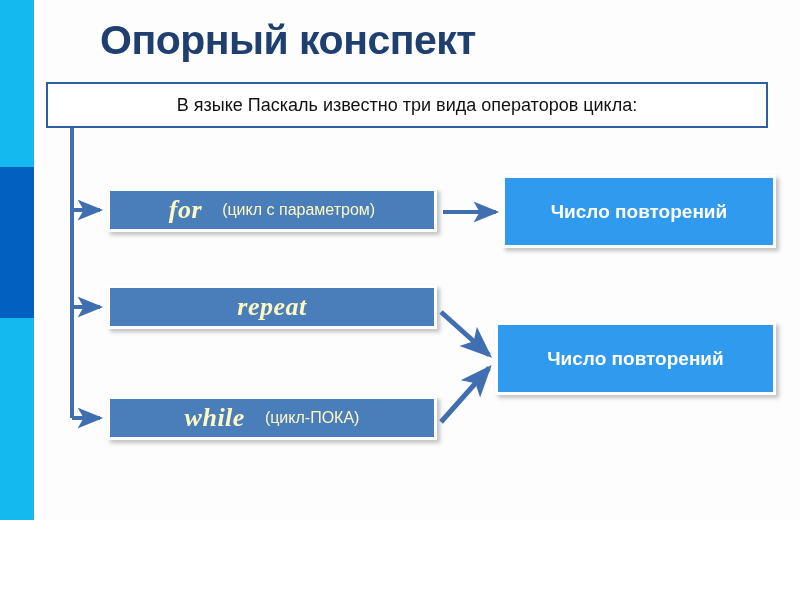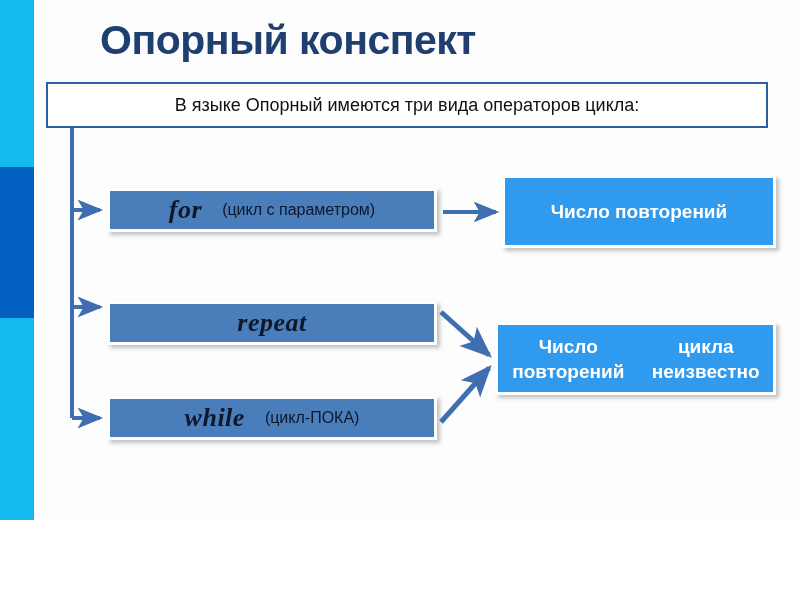--- a/index.html
+++ b/index.html
@@ -88,53 +88,53 @@
     left: 107px;
     width: 330px;
     height: 44px;
     box-sizing: border-box;
     background: #4a7ebb;
     border: 3px solid #ffffff;
     box-shadow: 3px 3px 4px rgba(120,120,120,0.45);
     display: flex;
     align-items: center;
     justify-content: center;
-    color: #0f172a;
+    color: #fef9c3;
     white-space: nowrap;
     gap: 13px;
   }
   .loop-box .kw {
     font-family: "Liberation Serif", serif;
     font-style: italic;
     font-weight: bold;
     font-size: 26px;
     letter-spacing: 0.5px;
   }
   .loop-box .desc {
     font-family: "Liberation Sans", sans-serif;
     font-size: 16px;
     font-style: normal;
     margin-left: 7px;
   }
   .loop-box .desc.ital-paren {
     font-style: normal;
   }
   #loop-for   { top: 188px; }
-  #loop-repeat{ top: 285px; margin-top: 16px; }
+  #loop-repeat{ top: 285px; }
   #loop-while { top: 396px; }
 
   
   .result-box {
     position: absolute;
     box-sizing: border-box;
     background: #2f9aee;
     border: 3px solid #ffffff;
     box-shadow: 3px 3px 4px rgba(120,120,120,0.45);
     display: flex;
-    flex-direction: row;
+    flex-direction: column;
     align-items: center;
     justify-content: center;
     color: #ffffff;
     font-size: 19px;
     font-weight: bold;
     line-height: 25px;
     text-align: center;
   }
   #result-known {
     left: 502px;
@@ -164,21 +164,21 @@
 
 <div id="slide">
 
   <div class="stripe-cyan"></div>
   <div class="stripe-dark"></div>
   <div class="stripe-gap"></div>
 
   <div class="page-title">Опорный конспект</div>
 
   <div class="intro-box">
-    <span class="intro-text">В языке Опорный имеются три вида операторов цикла:</span>
+    <span class="intro-text">В языке Паскаль известно три вида операторов цикла:</span>
   </div>
 
   <div class="loop-box" id="loop-for">
     <span class="kw">for</span>
     <span class="desc">(цикл с параметром)</span>
   </div>
 
   <div class="loop-box" id="loop-repeat">
     <span class="kw">repeat</span>
   </div>
@@ -187,21 +187,20 @@
     <span class="kw">while</span>
     <span class="desc ital-paren">(цикл-ПОКА)</span>
   </div>
 
   <div class="result-box" id="result-known">
     <span>Число повторений</span>
   </div>
 
   <div class="result-box" id="result-unknown">
     <span>Число повторений</span>
-    <span>цикла неизвестно</span>
   </div>
 
   <svg class="connectors" viewBox="0 0 800 600">
     <defs>
       <marker id="arrowhead" markerWidth="7" markerHeight="7" refX="5.6" refY="3" orient="auto">
         <path d="M0,0.4 L6.4,3 L0,5.6 L1.5,3 Z" fill="#3f6fb0"></path>
       </marker>
     </defs>
 
     <path d="M72,128 L72,418" stroke="#3f6fb0" stroke-width="4" fill="none"></path>

